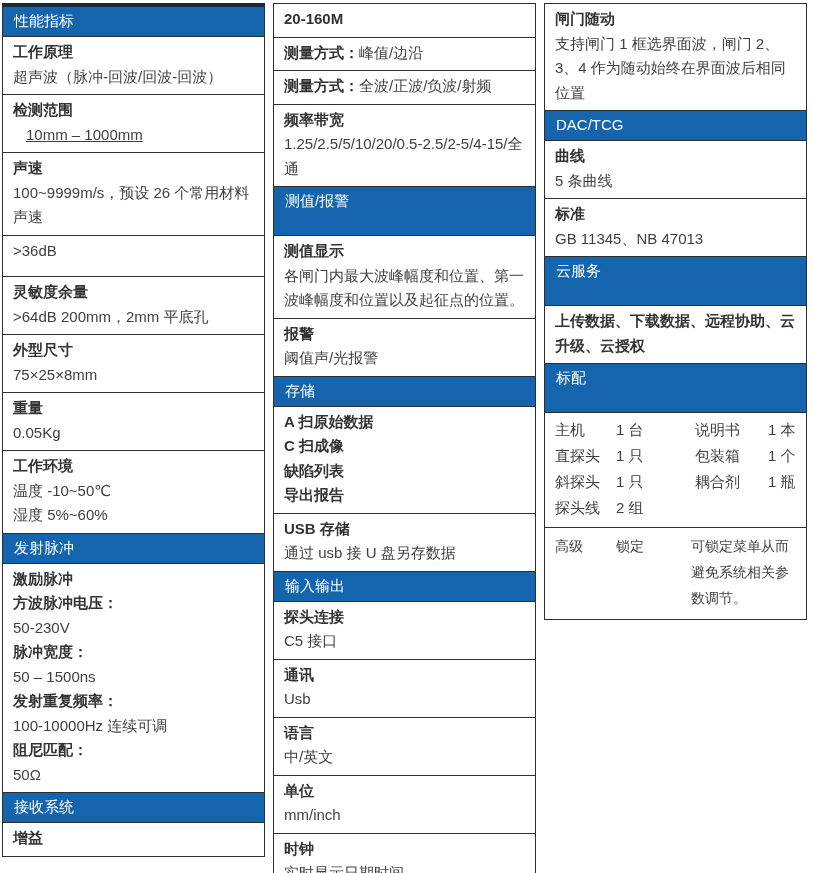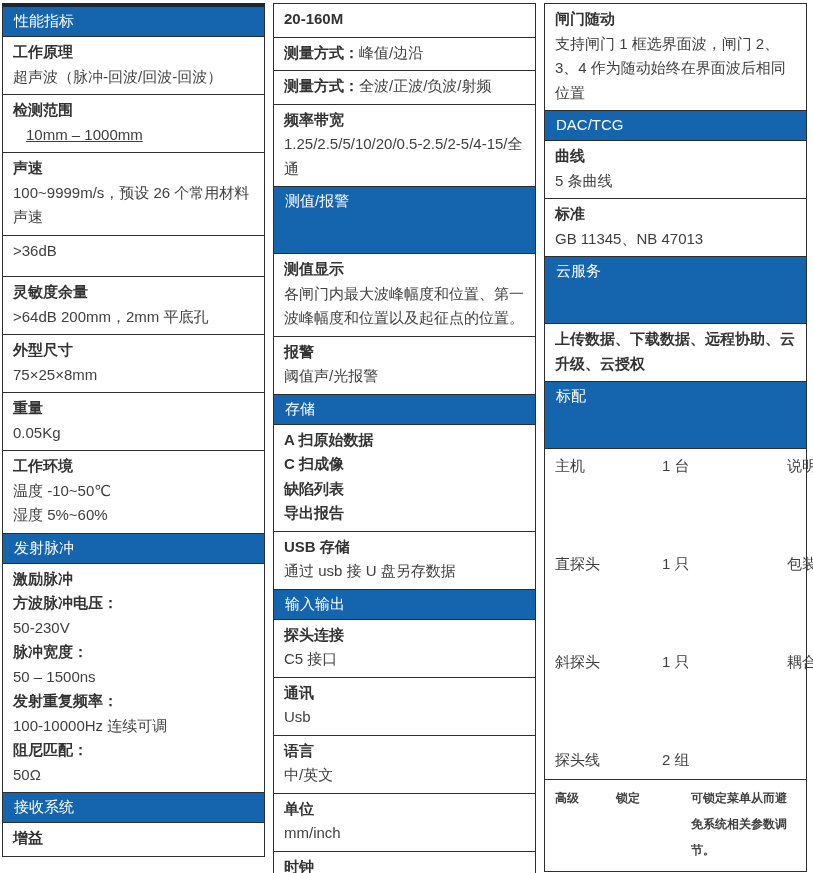--- a/index.html
+++ b/index.html
@@ -29,41 +29,40 @@
   .col.thick-top{border-top:4px solid var(--topbar);}
   .col > div + div{border-top:1.6px solid var(--border);}
   .section-header{
     background:var(--blue);
     color:var(--header-text);
     font-weight:400;
     font-size:15px;
     line-height:20px;
     padding:4px 11px 5px 11px;
   }
-  .section-header.tall{padding-bottom:42px;}
+  .section-header.tall{padding-bottom:24px;}
   .cell{padding:3px 10px 5px 10px;}
   .cell.pad{padding-bottom:13px;}
   .line{font-size:15px;line-height:24.5px;color:var(--value);}
   .line .lbl{font-weight:700;color:var(--label);}
   .line .val{color:var(--value);}
   .line.indent{padding-left:13px;text-decoration:underline;}
   .pairs{
     display:grid;
     grid-template-columns:61px 79px 73px 1fr;
     padding:4px 10px 6px 10px;
-    gap:46px;
   }
   .pairs .pcell{font-size:15px;line-height:26px;color:var(--value);}
   .triple{
     display:grid;
     grid-template-columns:61px 75px 1fr;
     padding:5px 10px 8px 10px;
     align-items:start;
   }
-  .triple .tcell{font-size:12px;line-height:26px;color:var(--value);font-weight:bold;}
+  .triple .tcell{font-size:14px;line-height:26px;color:var(--value);}
 </style>
 </head>
 <body>
 
 <div class="page" id="spec-grid">
     <div class="col thick-top">
       <div class="section-header">性能指标</div>
       <div class="cell">
         <div class="line"><span class="lbl">工作原理</span></div>
         <div class="line"><span class="val">超声波（脉冲-回波/回波-回波）</span></div>

